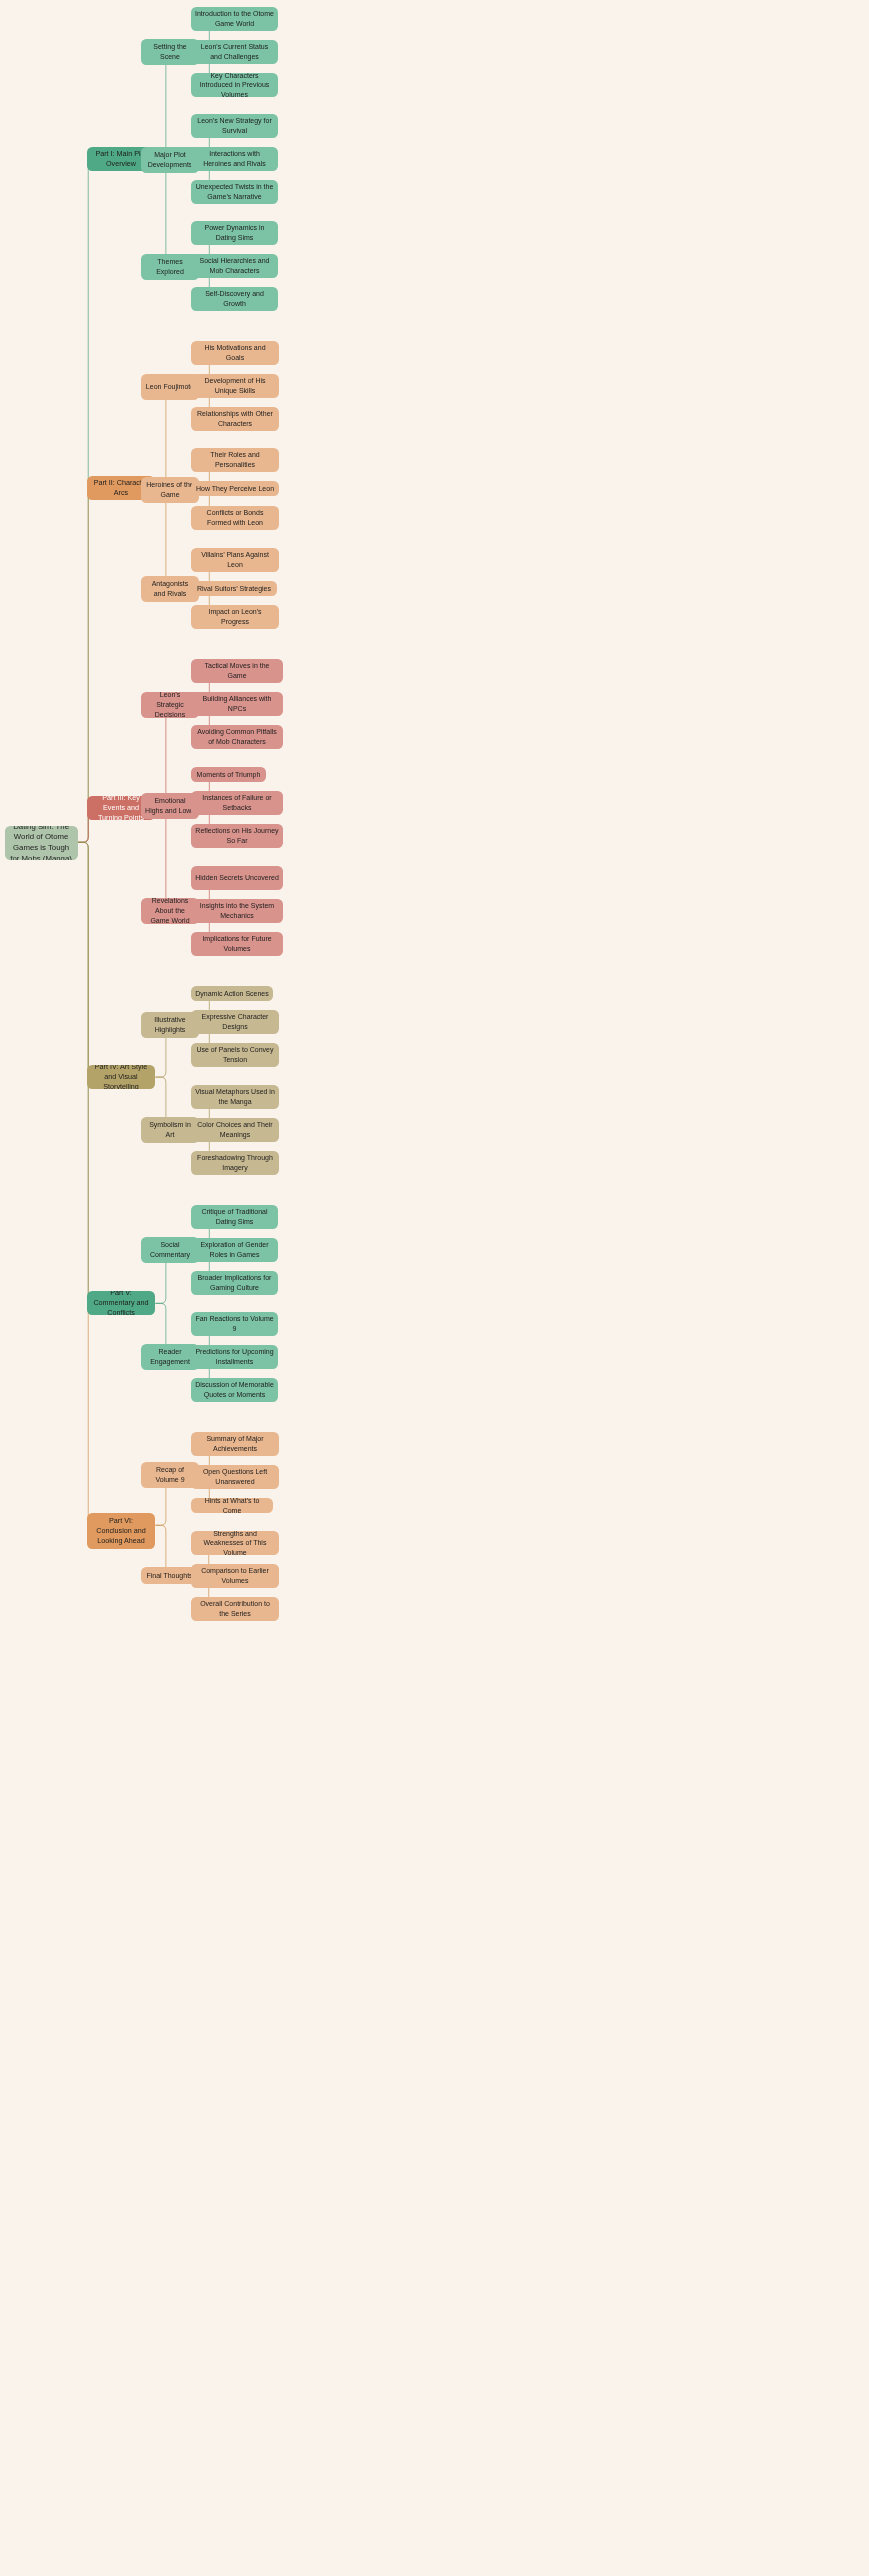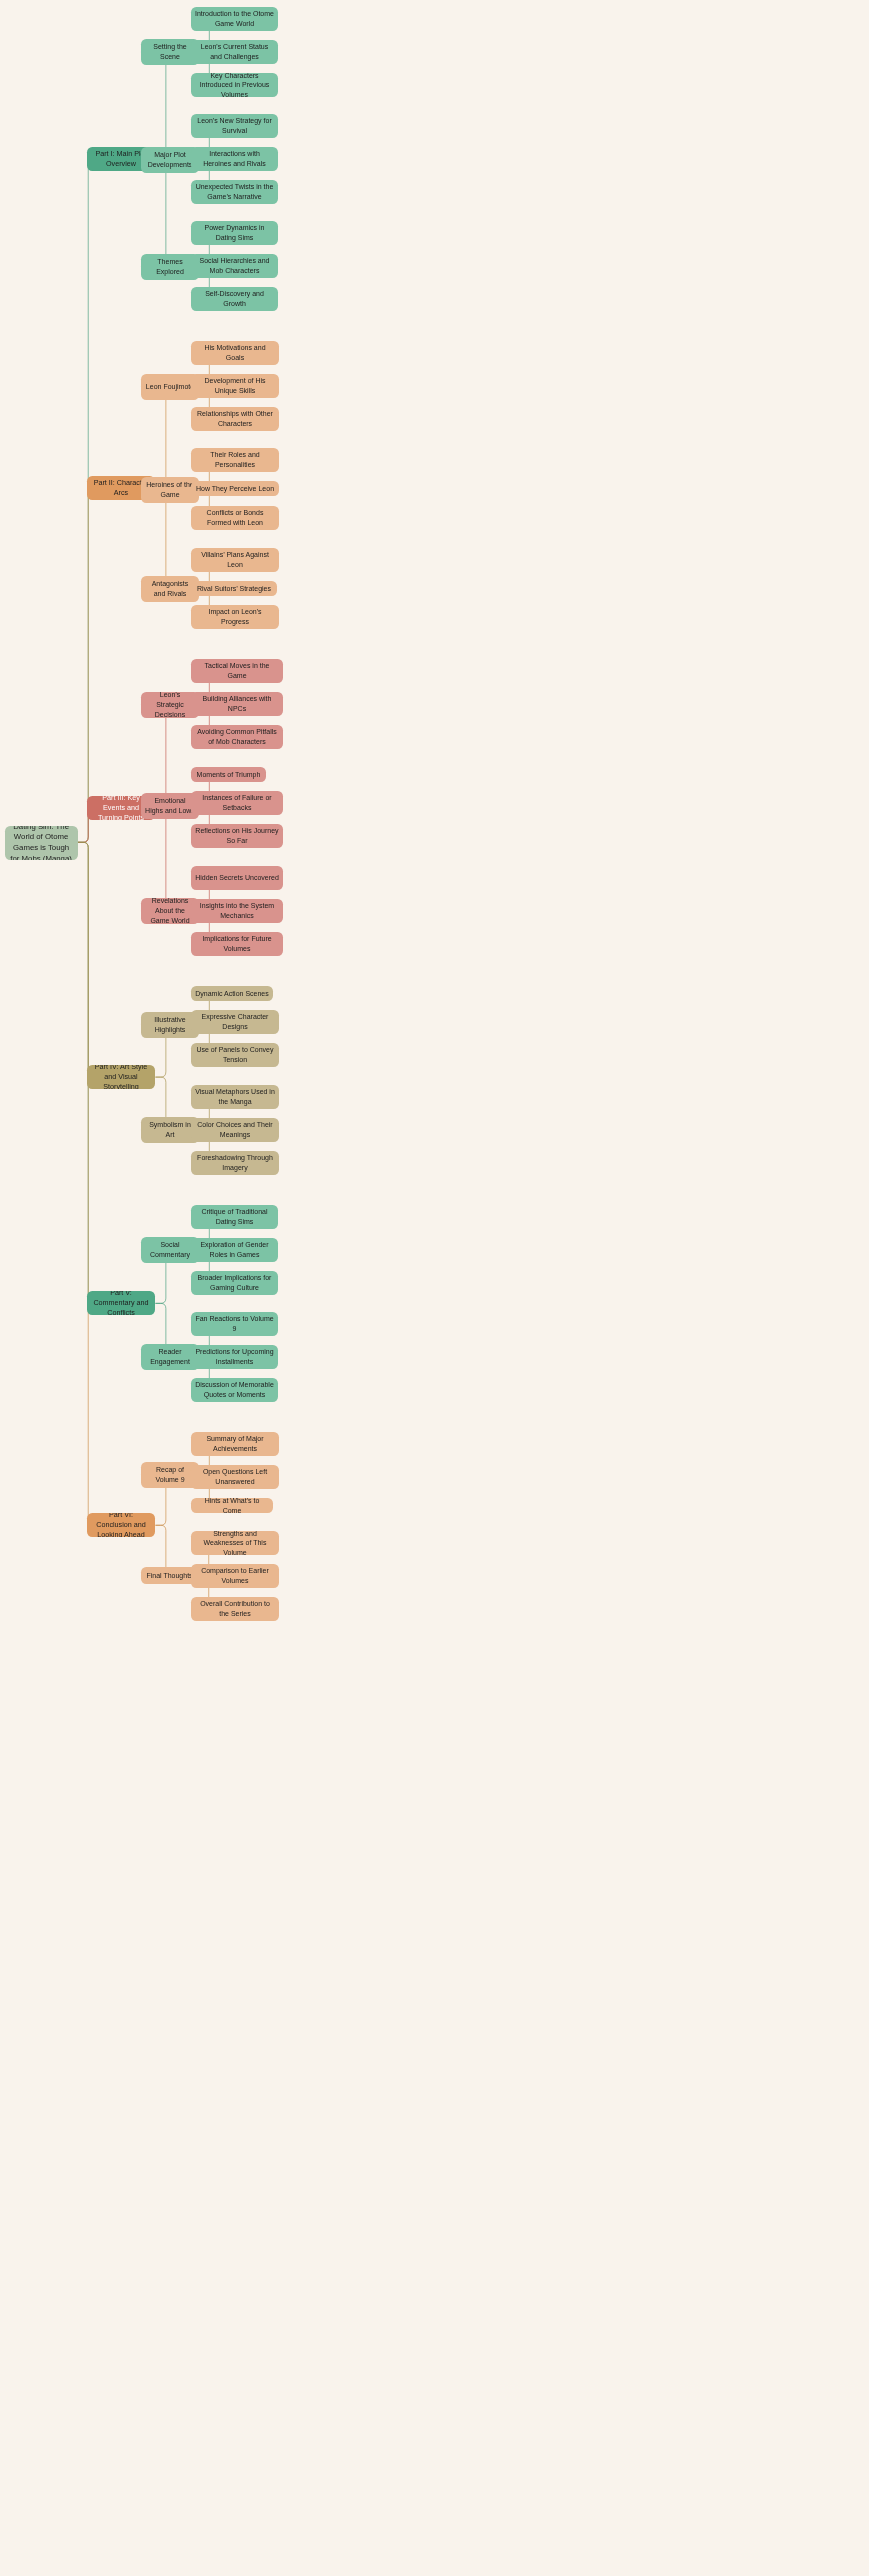--- a/index.html
+++ b/index.html
@@ -283,21 +283,21 @@
       </div>
       <div class="node lvl-3 c-green-mid" style="left: 191px; top: 1312px; width: 87px; height: 24px;">
         <span class="lbl">Fan Reactions to Volume 9</span>
       </div>
       <div class="node lvl-3 c-green-mid" style="left: 191px; top: 1345px; width: 87px; height: 24px;">
         <span class="lbl">Predictions for Upcoming Installments</span>
       </div>
       <div class="node lvl-3 c-green-mid" style="left: 191px; top: 1378px; width: 87px; height: 24px;">
         <span class="lbl">Discussion of Memorable Quotes or Moments</span>
       </div>
-      <div class="node lvl-1 c-orange-dark" style="left: 87px; top: 1513px; width: 68px; height: 24px;">
+      <div class="node lvl-1 c-orange-dark" style="left: 87px; top: 1513px; width: 68px; height: 36px;">
         <span class="lbl">Part VI: Conclusion and Looking Ahead</span>
       </div>
       <div class="node lvl-2 c-orange-mid" style="left: 141px; top: 1462px; width: 58px; height: 25.5px;">
         <span class="lbl">Recap of Volume 9</span>
       </div>
       <div class="node lvl-3 c-orange-mid" style="left: 191px; top: 1432px; width: 88px; height: 24px;">
         <span class="lbl">Summary of Major Achievements</span>
       </div>
       <div class="node lvl-3 c-orange-mid" style="left: 191px; top: 1465px; width: 88px; height: 24px;">
         <span class="lbl">Open Questions Left Unanswered</span>

